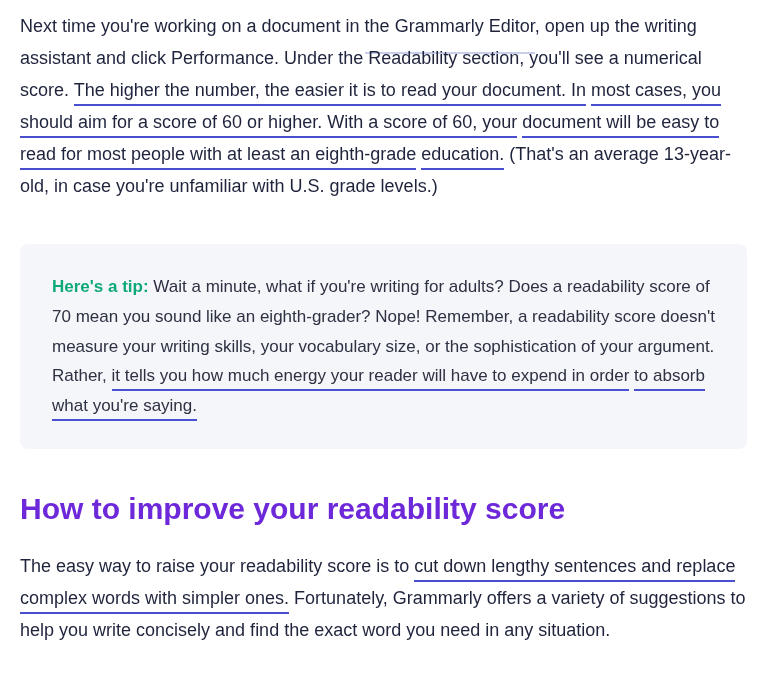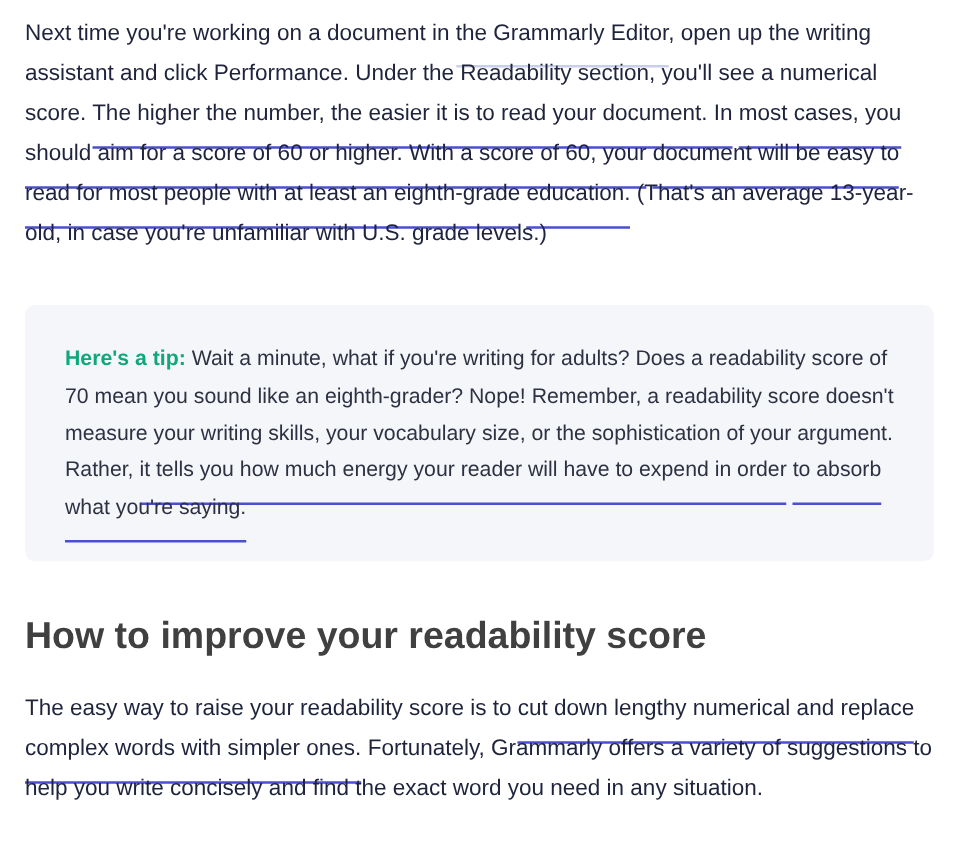--- a/index.html
+++ b/index.html
@@ -13,54 +13,54 @@
     font-size: 18px;
     -webkit-font-smoothing: antialiased;
   }
   .para { margin-bottom: 20px; }
   .underline-soft {
     border-bottom: 2px solid #c9ceea;
     padding-bottom: 16px;
   }
   .underline-strong {
     border-bottom: 2px solid #4a4fcf;
-    padding-bottom: 17px;
+    padding-bottom: 4px;
   }
   .tip-box {
     background: #f5f6fa;
     border-radius: 8px;
     padding: 28px 32px;
     margin-top: 42px;
     margin-bottom: 40px;
     line-height: 1.75;
     font-size: 17px;
     color: #2d3142;
   }
   .tip-label {
     color: #0fa87a;
     font-weight: 700;
     text-align: center;
   }
   h2.section-heading {
     font-size: 30px;
     font-weight: 700;
-    color: #404040;
+    color: #6d28d9;
     margin-top: 28px;
     margin-bottom: 22px;
     line-height: 1.3;
   }
 </style>
 </head>
 <body>
 
 <p class="para">
   <span>Next time you're working on a document in </span><span class="underline-soft">the Grammarly Editor</span><span>, open up the writing assistant and click Performance. Under the Readability section, you'll see a numerical score. </span><span class="underline-strong">The higher the number, the easier it is to read your document. In</span><span> </span><span class="underline-strong">most cases, you should aim for a score of 60 or higher. With a score of 60, your</span><span> </span><span class="underline-strong">document will be easy to read for most people with at least an eighth-grade</span><span> </span><span class="underline-strong">education.</span><span> (That's an average 13-year-old, in case you're unfamiliar with U.S. grade levels.)</span>
 </p>
 
 <div class="tip-box">
   <span class="tip-label">Here's a tip:</span><span> Wait a minute, what if you're writing for adults? Does a readability score of 70 mean you sound like an eighth-grader? Nope! Remember, a readability score doesn't measure your writing skills, your vocabulary size, or the sophistication of your argument. Rather, </span><span class="underline-strong">it tells you how much energy your reader will have to expend in order</span><span> </span><span class="underline-strong">to absorb what you're saying.</span>
 </div>
 
 <h2 class="section-heading">How to improve your readability score</h2>
 
 <p class="para">
-  <span>The easy way to raise your readability score is to </span><span class="underline-strong">cut down lengthy numerical and </span><span> </span><span class="underline-strong">replace complex words with simpler ones.</span><span> Fortunately, Grammarly offers a variety of suggestions to help you write concisely and find the exact word you need in any situation.</span>
+  <span>The easy way to raise your readability score is to </span><span class="underline-strong">cut down lengthy sentences and </span><span> </span><span class="underline-strong">replace complex words with simpler ones.</span><span> Fortunately, Grammarly offers a variety of suggestions to help you write concisely and find the exact word you need in any situation.</span>
 </p>
 
 </body></html>

